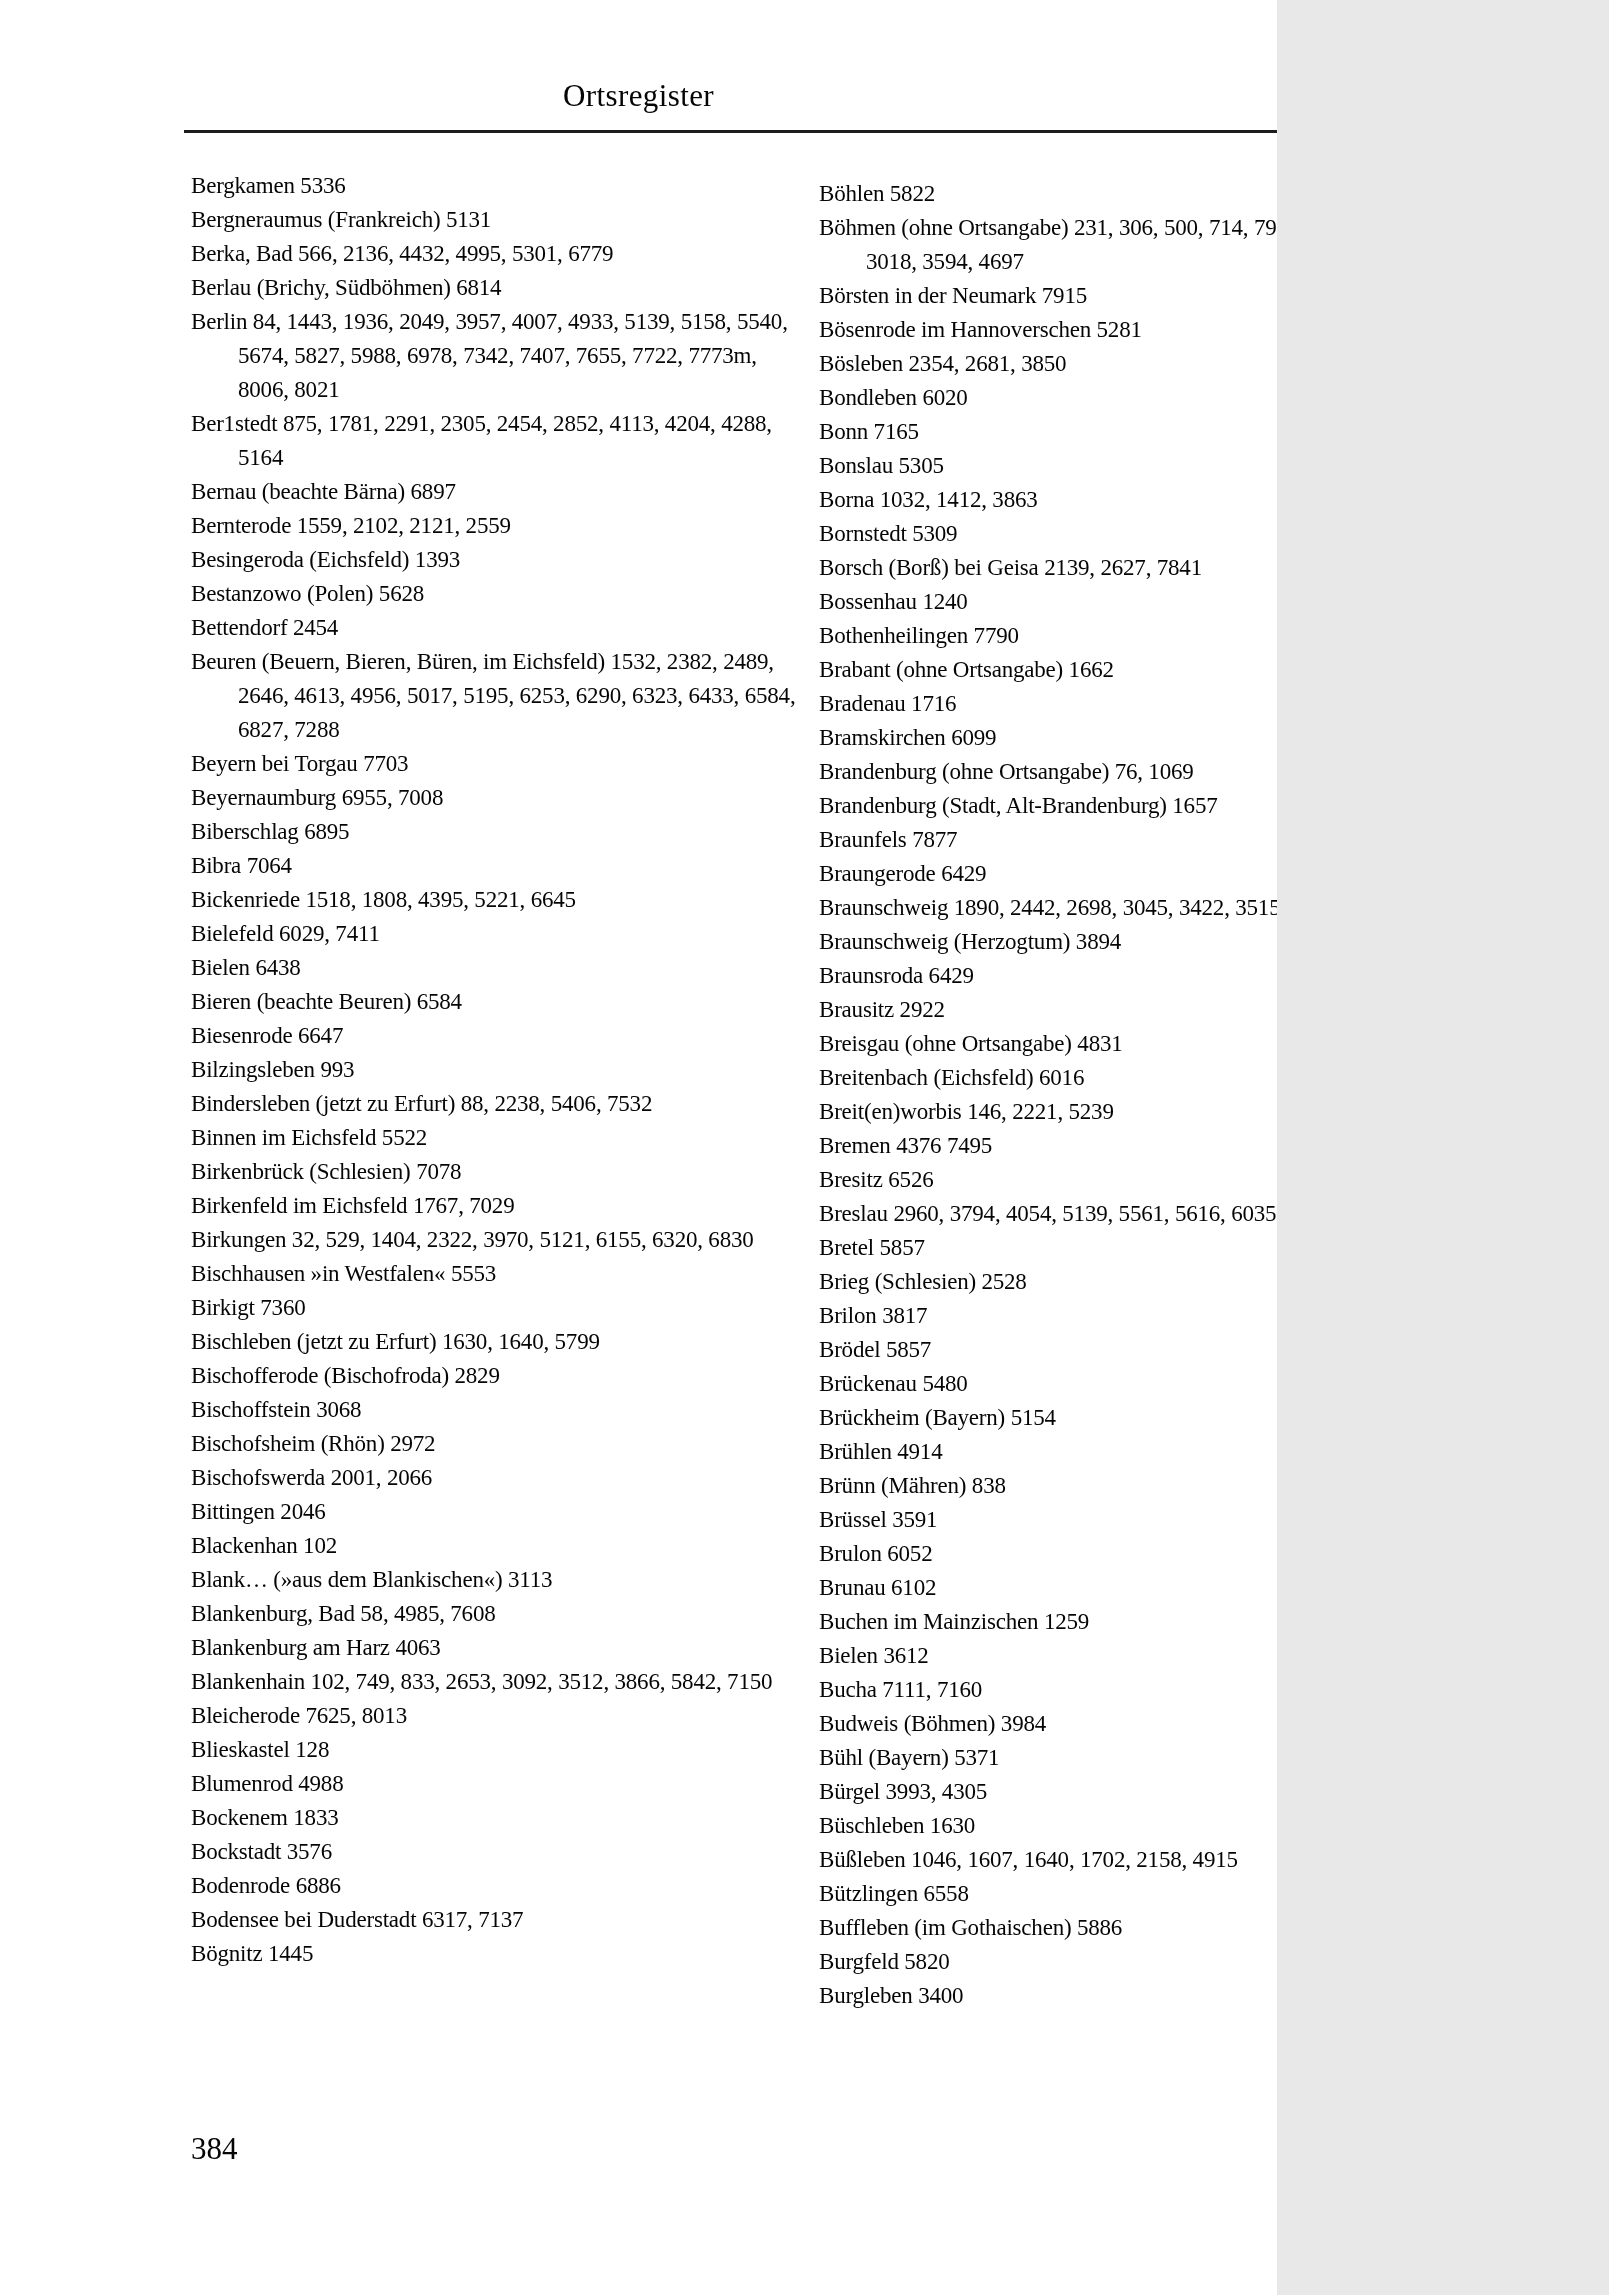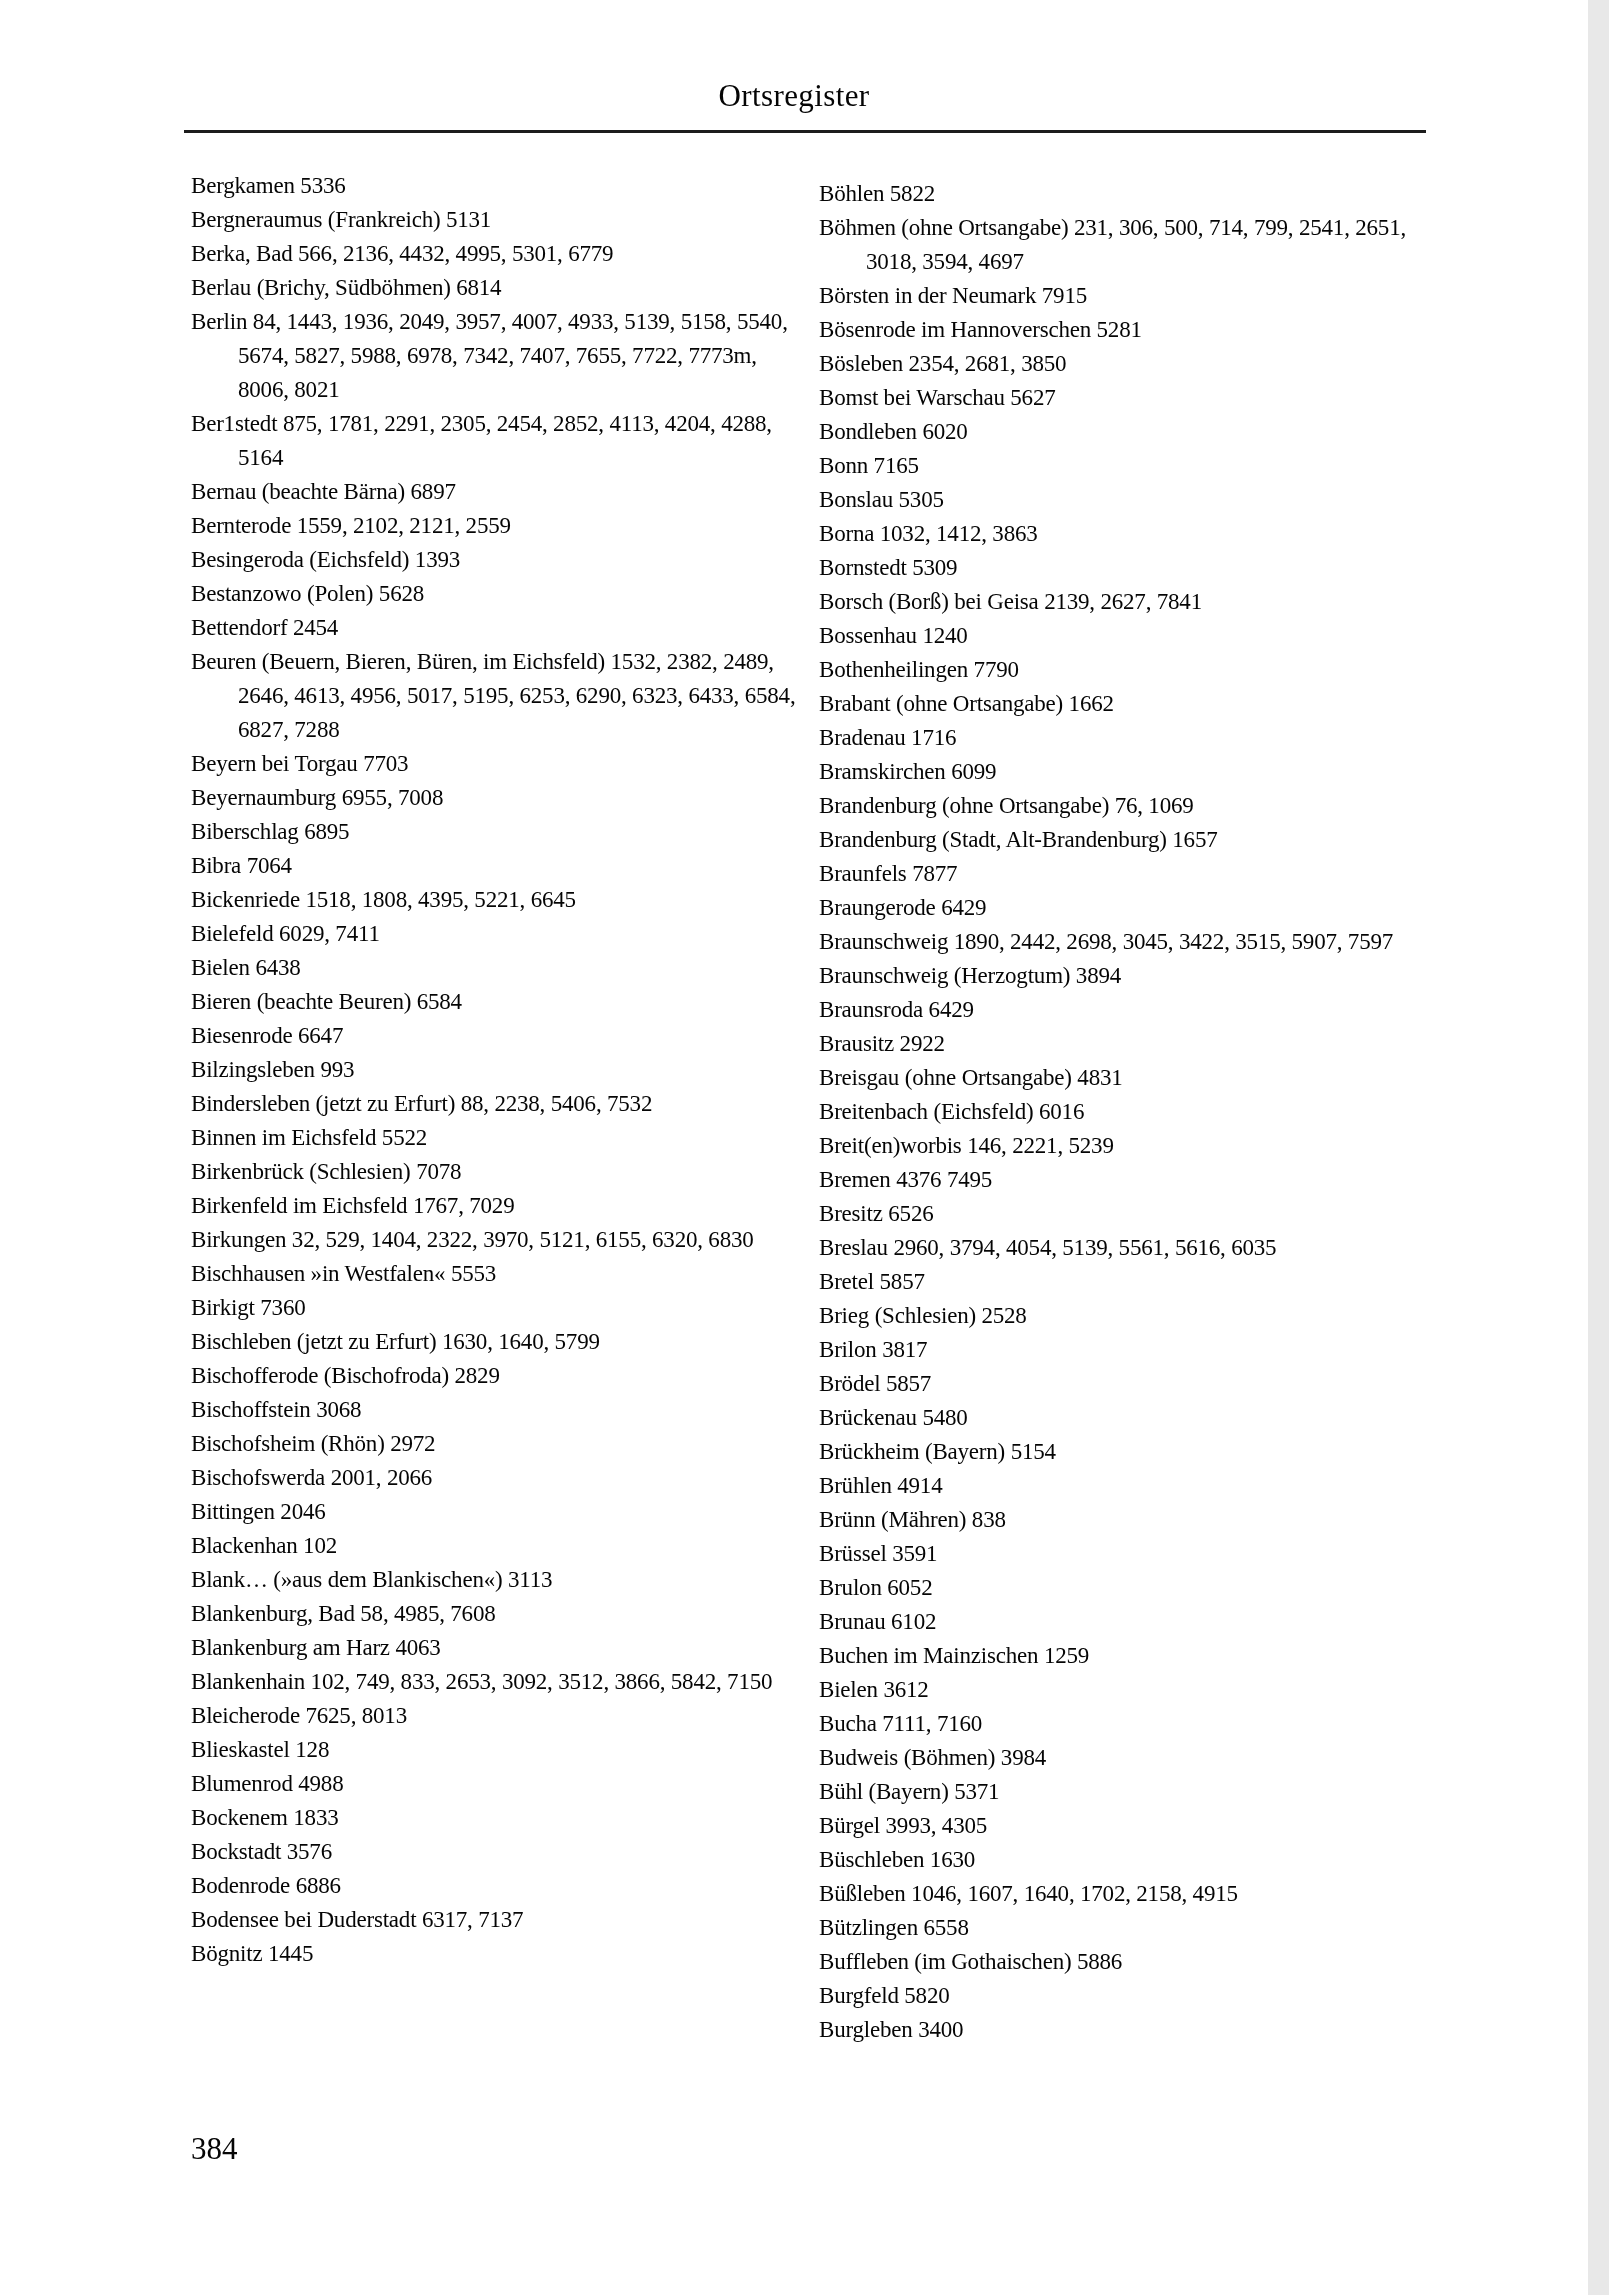--- a/index.html
+++ b/index.html
@@ -2,21 +2,21 @@
 <html style="font-size:13.2px"><head>
 <meta charset="utf-8">
 <style>
   html, body {
     margin: 0;
     padding: 0;
     background: #e8e8e8;
   }
   .page {
     position: relative;
-    width: 1588px;
+    width: 1277px;
     height: 2295px;
     background: #ffffff;
     color: #050505;
     font-family: "Liberation Serif", serif;
     overflow: hidden;
   }
   .header {
     position: absolute;
     top: 78px;
     left: 0;
@@ -114,21 +114,20 @@
       <p class="entry">Bodenrode 6886</p>
       <p class="entry">Bodensee bei Duderstadt 6317, 7137</p>
       <p class="entry">Bögnitz 1445</p>
     </div>
   <div class="col col-right">
       <p class="entry">Böhlen 5822</p>
       <p class="entry">Böhmen (ohne Ortsangabe) 231, 306, 500, 714, 799, 2541, 2651, 3018, 3594, 4697</p>
       <p class="entry">Börsten in der Neumark 7915</p>
       <p class="entry">Bösenrode im Hannoverschen 5281</p>
       <p class="entry">Bösleben 2354, 2681, 3850</p>
-      <p class="entry">Bomst bei Warschau 5627</p>
       <p class="entry">Bondleben 6020</p>
       <p class="entry">Bonn 7165</p>
       <p class="entry">Bonslau 5305</p>
       <p class="entry">Borna 1032, 1412, 3863</p>
       <p class="entry">Bornstedt 5309</p>
       <p class="entry">Borsch (Borß) bei Geisa 2139, 2627, 7841</p>
       <p class="entry">Bossenhau 1240</p>
       <p class="entry">Bothenheilingen 7790</p>
       <p class="entry">Brabant (ohne Ortsangabe) 1662</p>
       <p class="entry">Bradenau 1716</p>

